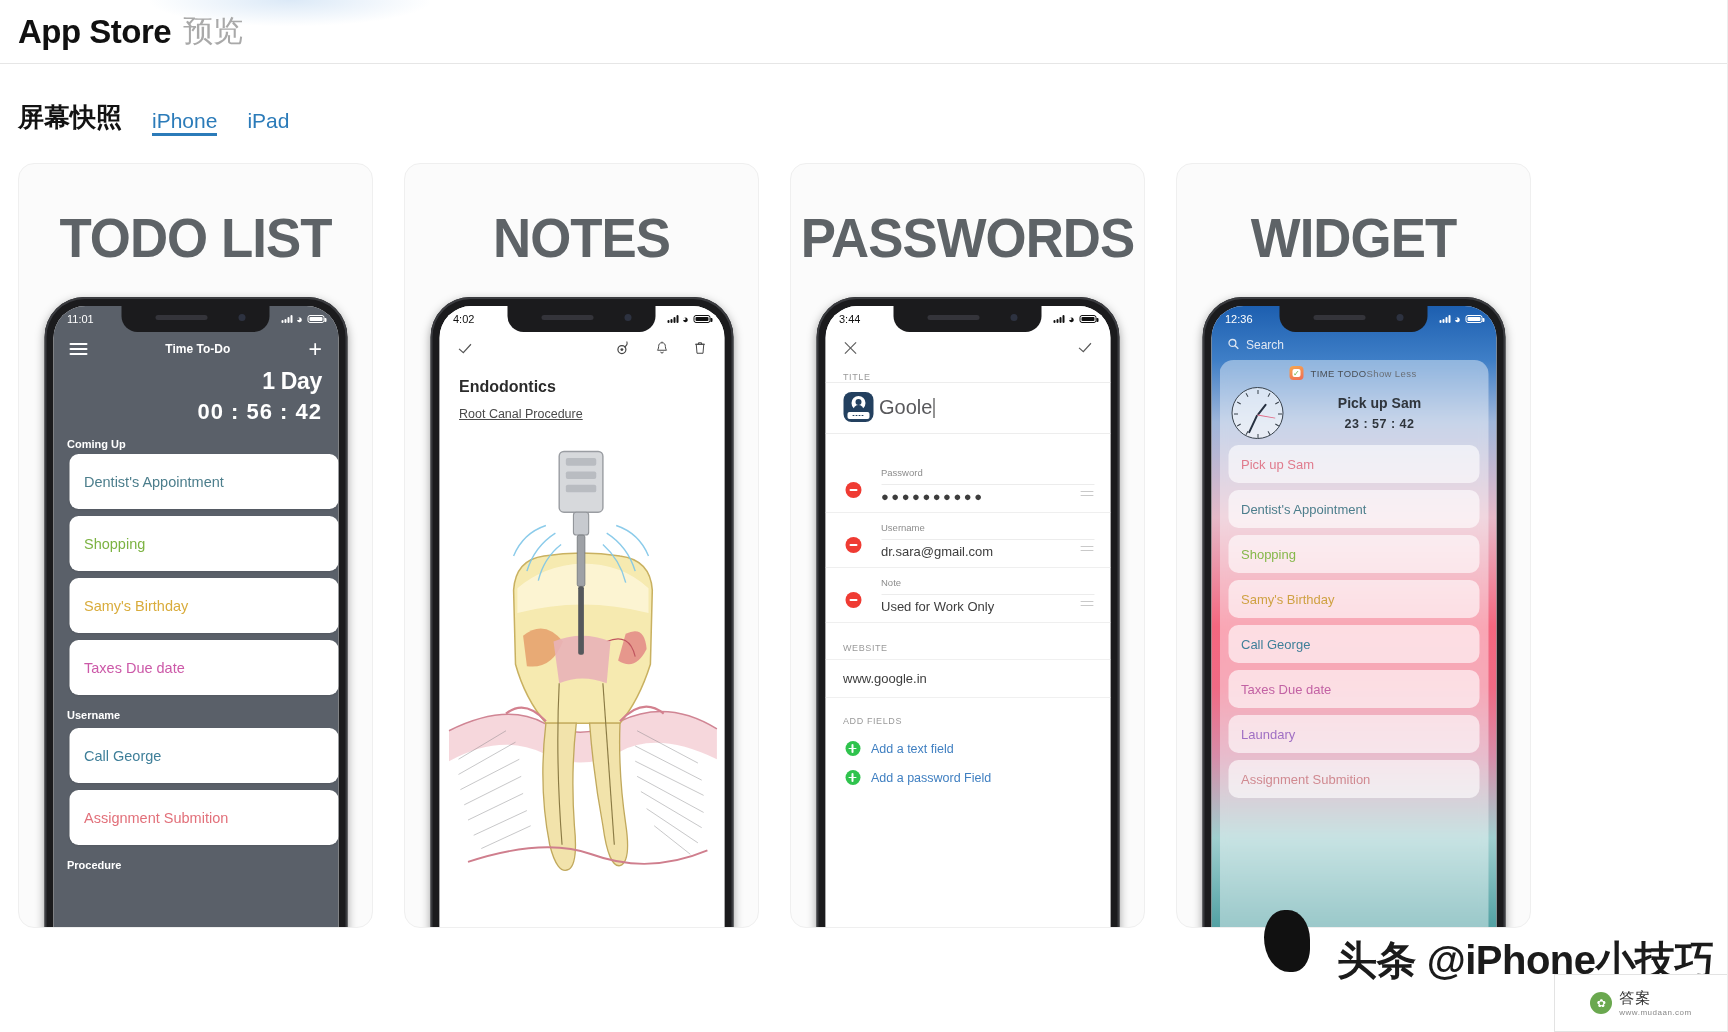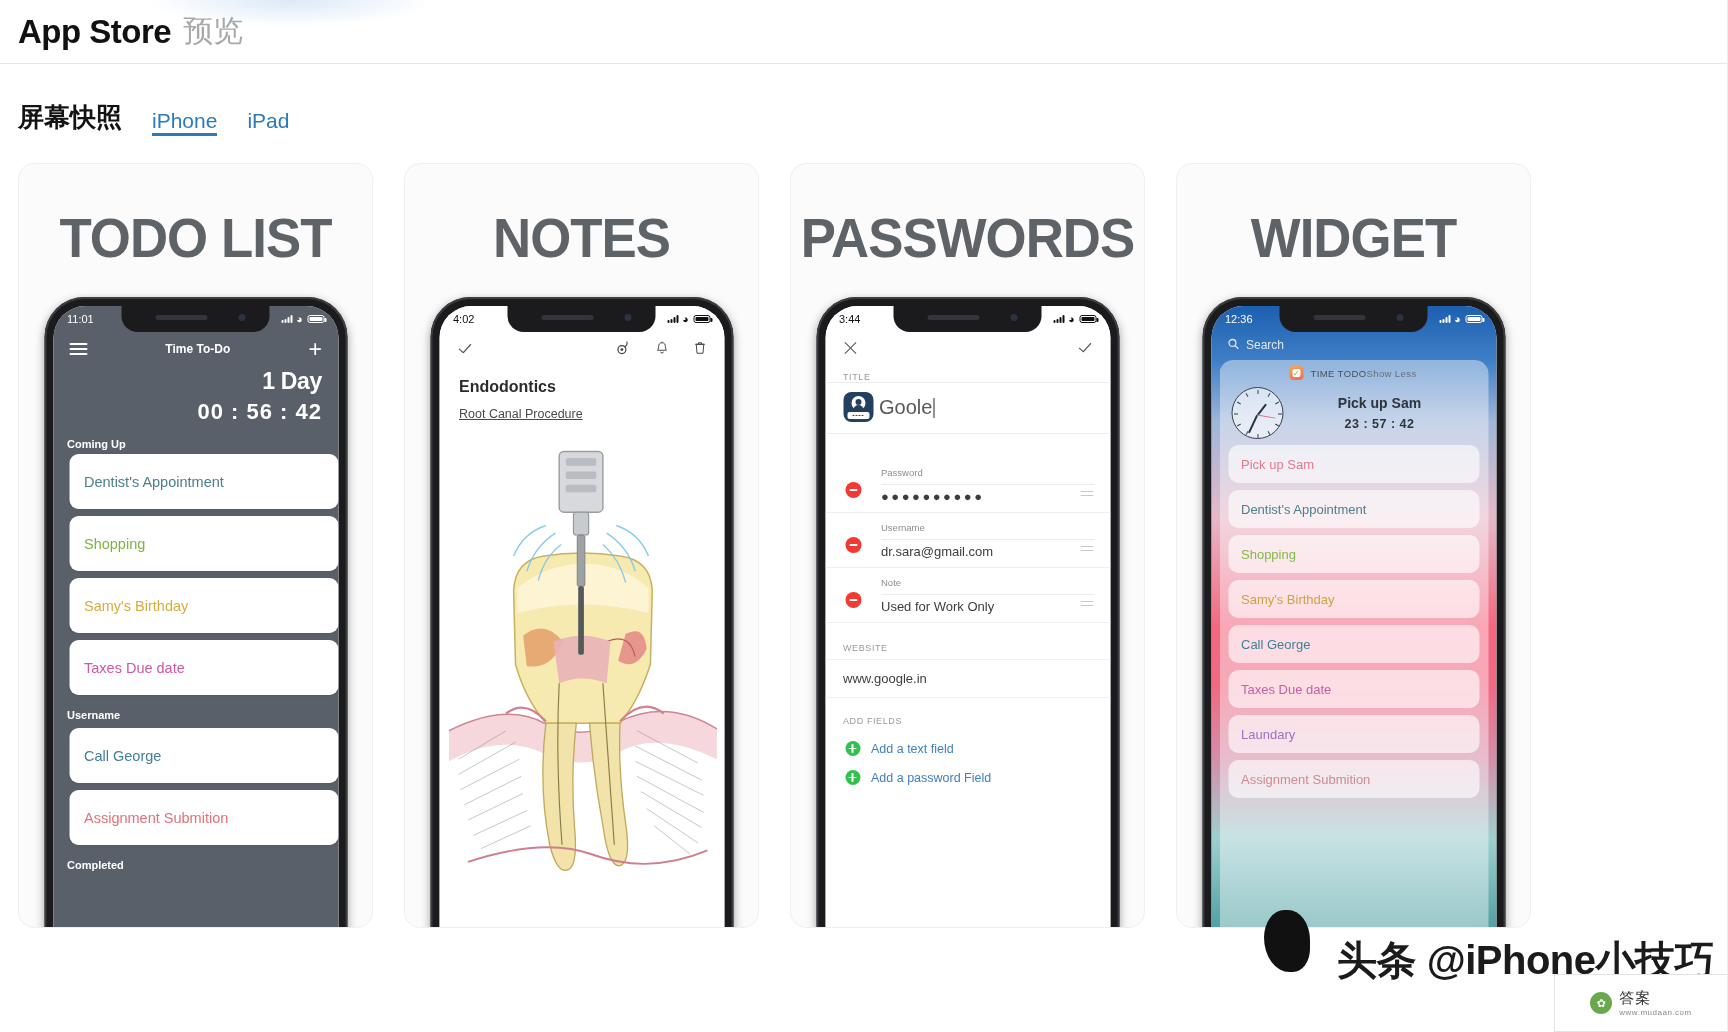--- a/index.html
+++ b/index.html
@@ -300,21 +300,21 @@
               <div class="task">
                   <span style="color:#cc59a8">Taxes Due date</span>
                 </div>
               <div class="p1-foot">Username</div>
               <div class="task" style="margin-top:7px">
                   <span style="color:#3f7f99">Call George</span>
                 </div>
               <div class="task">
                   <span style="color:#e2707a">Assignment Submition</span>
                 </div>
-              <div class="p1-foot">Completed</div>
+              <div class="p1-foot">Procedure</div>
             </div>
 
           </div>
         </div>
       </div>
     </div>
 
     <div class="card">
       <div class="card-title">NOTES</div>
       <div class="phone">

